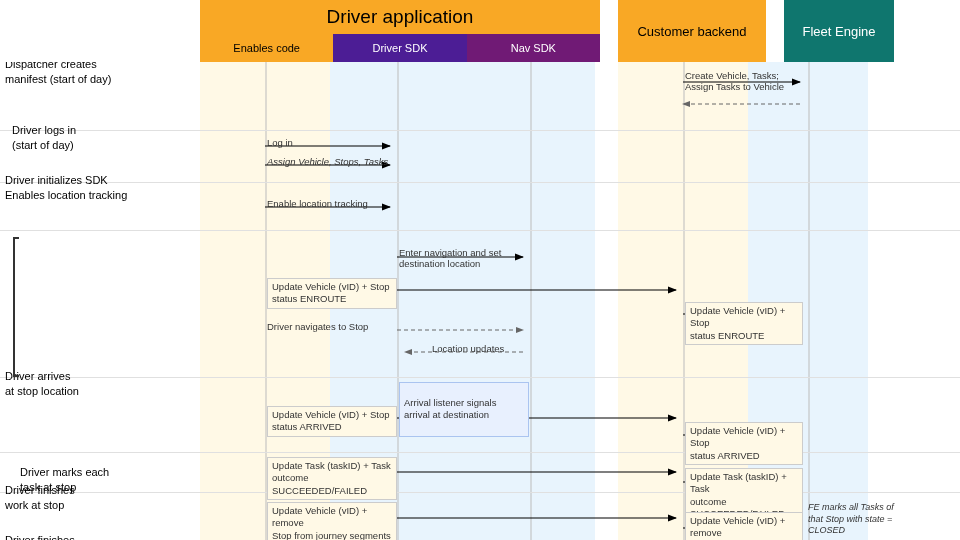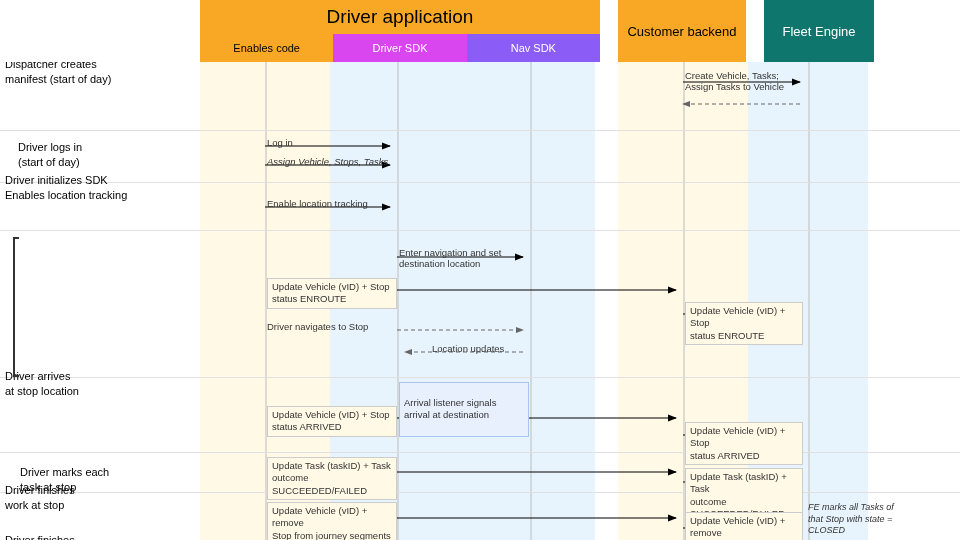--- a/index.html
+++ b/index.html
@@ -68,39 +68,39 @@
       font-weight: 500;
       text-align: center;
     }
 
     .header-sub-box.customer-code {
       background: #f9a825;
       color: #000;
     }
 
     .header-sub-box.driver-sdk {
-      background: #d946ef;
+      background: #4c1d95;
       color: #fff;
     }
 
     .header-sub-box.nav-sdk {
-      background: #8b5cf6;
+      background: #701a75;
       color: #fff;
     }
 
     .header-customer-backend {
       background: #f9a825;
       color: #000;
       font-size: 13px;
       font-weight: 500;
       text-align: center;
       display: flex;
       align-items: center;
       justify-content: center;
-      width: 128px;
+      width: 148px;
       flex-shrink: 0;
     }
 
     .header-fleet-engine {
       background: #0f766e;
       color: #fff;
       font-size: 13px;
       font-weight: 500;
       text-align: center;
       display: flex;
@@ -251,21 +251,21 @@
     <div class="vline" style="left:808px; background:#bbb; opacity:0.5;"></div>
 
     <div class="row-separator" style="top:68px;"></div>
     <div class="row-separator" style="top:120px;"></div>
     <div class="row-separator" style="top:168px;"></div>
     <div class="row-separator" style="top:315px;"></div>
     <div class="row-separator" style="top:390px;"></div>
     <div class="row-separator" style="top:430px;"></div>
 
     <div class="row-label" style="top:10px; left:5px;">Dispatcher creates<br>manifest (start of day)</div>
-    <div class="row-label" style="top:76px; left:18px;margin-top:17px;">Driver logs in<br>(start of day)</div>
+    <div class="row-label" style="top:76px; left:12px;">Driver logs in<br>(start of day)</div>
     <div class="row-label" style="top:126px; left:5px;">Driver initializes SDK<br>Enables location tracking</div>
     <div class="row-label" style="top:322px; left:5px;">Driver arrives<br>at stop location</div>
     <div class="row-label" style="top:397px; left:20px;margin-top:21px;">Driver marks each<br>task at stop</div>
     <div class="row-label" style="top:436px; left:5px;">Driver finishes<br>work at stop</div>
     <div class="row-label" style="top:486px; left:5px;">Driver finishes<br>all work for the day</div>
 
     <div style="position:absolute; left:13px; top:175px; width:6px; height:140px; border-left:2px solid #333; border-top:2px solid #333; border-bottom:2px solid #333;"></div>
 
     <svg class="arrows-layer">
 

